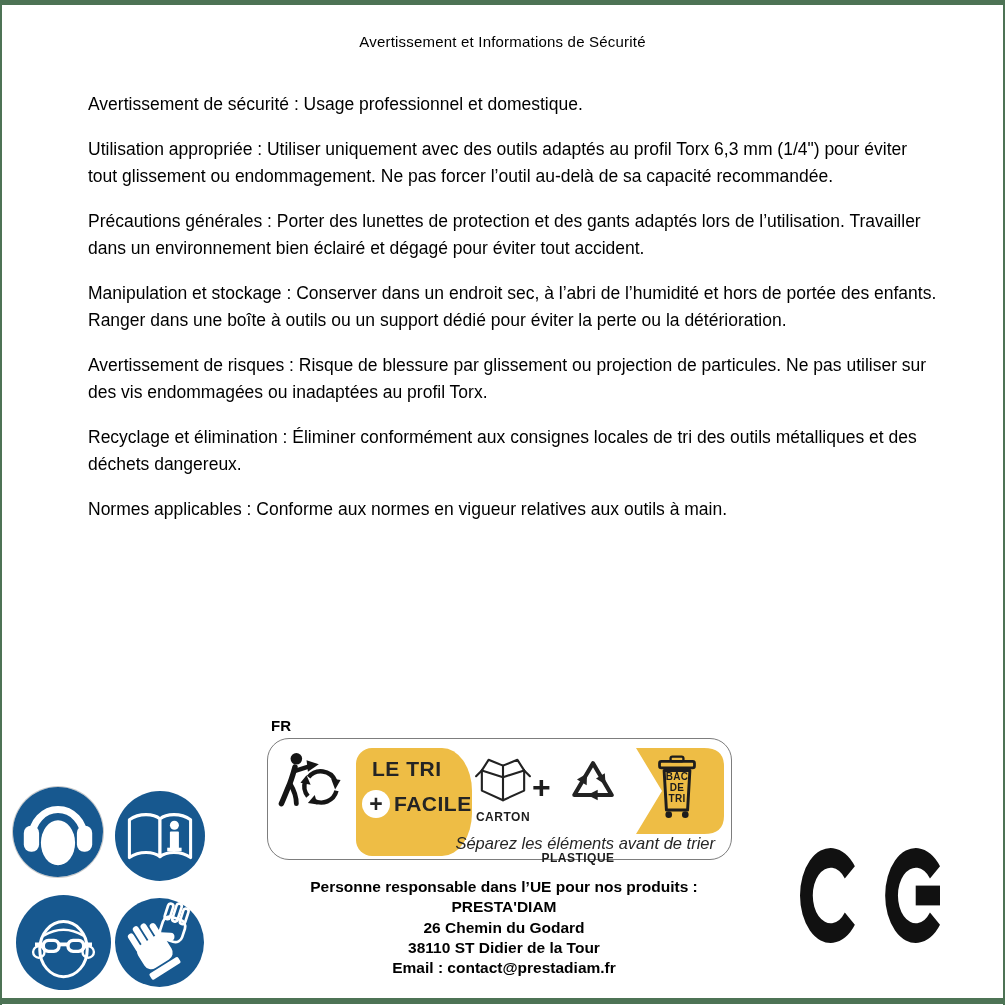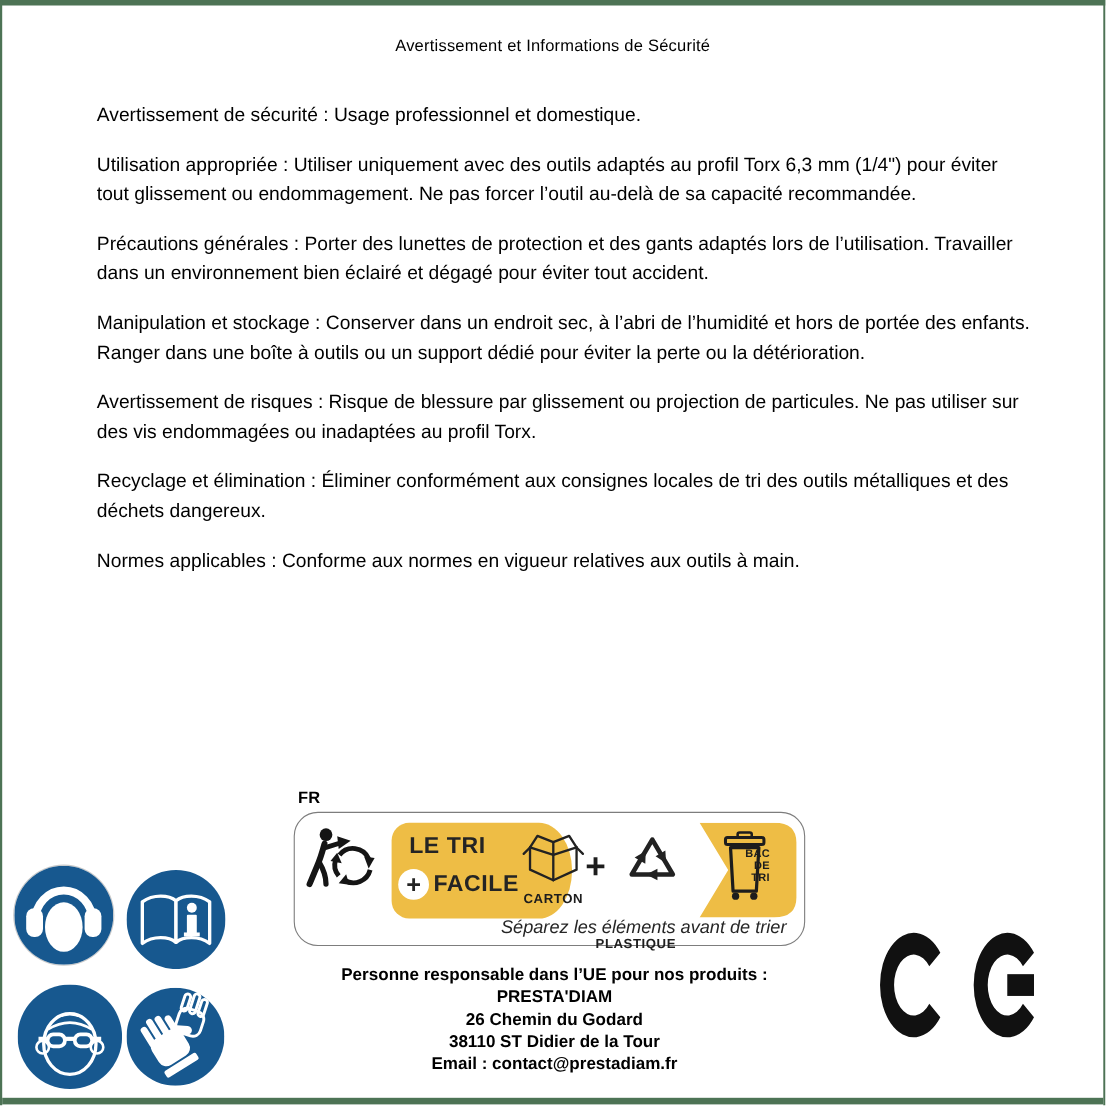--- a/index.html
+++ b/index.html
@@ -26,39 +26,38 @@
   .icon-circle{position:absolute;}
   .icon-ring{border-radius:50%;box-shadow:0 0 0 1px #c9c9c9;background:#fff;}
   .tri-wrap{position:absolute;left:265px;top:712px;width:465px;height:146px;}
   .fr-label{position:absolute;left:4px;top:0;font-weight:bold;font-size:15px;}
   .tri-box{
     position:absolute;left:0;top:21px;width:465px;height:122px;
     background:#fff;border:1.5px solid #7d7d7d;border-radius:22px;box-sizing:border-box;
   }
   .triman{position:absolute;left:10px;top:9px;}
   .yellow-block{
-    position:absolute;left:88px;top:9px;width:116px;height:87px;background:#eebd45;
+    position:absolute;left:88px;top:9px;width:116px;height:108px;background:#eebd45;
     border-radius:16px 30px 30px 16px / 16px 43px 43px 16px;
-    padding-left:48px;
   }
   .le-tri{position:absolute;left:16px;top:9px;font-weight:bold;font-size:21px;color:#242424;letter-spacing:.5px;}
   .plus-badge{
     position:absolute;left:6px;top:42px;width:28px;height:28px;border-radius:50%;background:#fff;
     text-align:center;line-height:28px;font-weight:bold;font-size:23px;color:#242424;
   }
   .facile{position:absolute;left:38px;top:44px;font-weight:bold;font-size:21px;color:#242424;letter-spacing:.5px;}
   .carton-icon{position:absolute;left:206px;top:17px;}
   .mat-label{position:absolute;top:71px;text-align:center;font-weight:bold;font-size:12px;color:#1d1d1d;letter-spacing:.5px;}
   .carton-label{left:196px;width:78px;}
   .plus-sep{position:absolute;left:264px;top:30px;font-weight:bold;font-size:32px;color:#1d1d1d;}
   .plastic-icon{position:absolute;left:297px;top:17px;}
   .plastique-label{left:271px;width:78px;margin-top:41px;}
   .chevron{position:absolute;left:358px;top:9px;}
   .bin{position:absolute;left:386px;top:14px;width:46px;height:70px;}
-  .bin-text{position:absolute;left:0;top:18px;width:46px;text-align:right;
+  .bin-text{position:absolute;left:0;top:18px;width:46px;text-align:center;
     font-weight:bold;font-size:10px;line-height:11px;color:#1d1d1d;letter-spacing:.3px;}
   .tagline{position:absolute;right:16px;top:95px;font-style:italic;font-weight:normal;font-size:16.5px;color:#262626;}
   .address{position:absolute;left:152px;top:872px;width:700px;text-align:center;
     font-weight:bold;font-size:15.5px;line-height:20.3px;}
   .ce{position:absolute;left:798px;top:841px;}
 </style>
 </head>
 <body>
 
 <div class="page">

